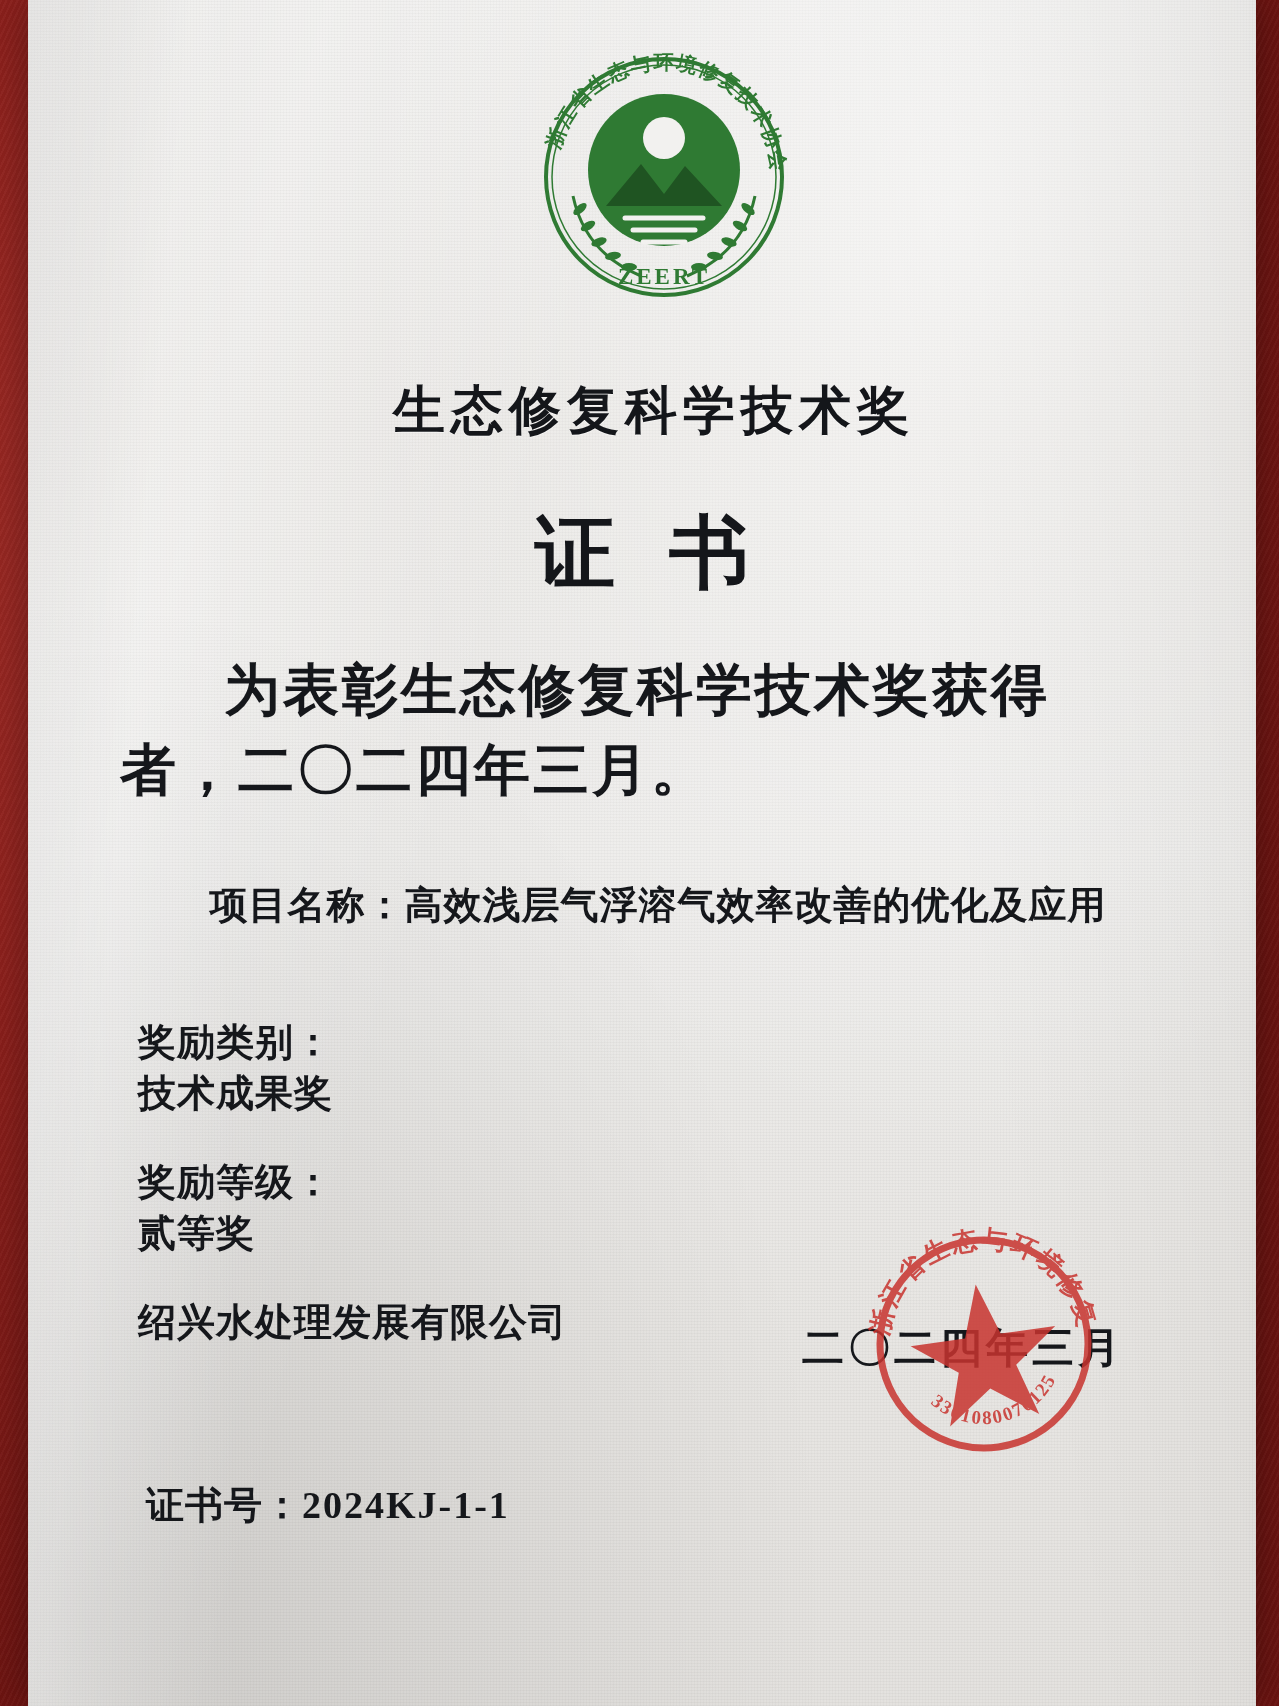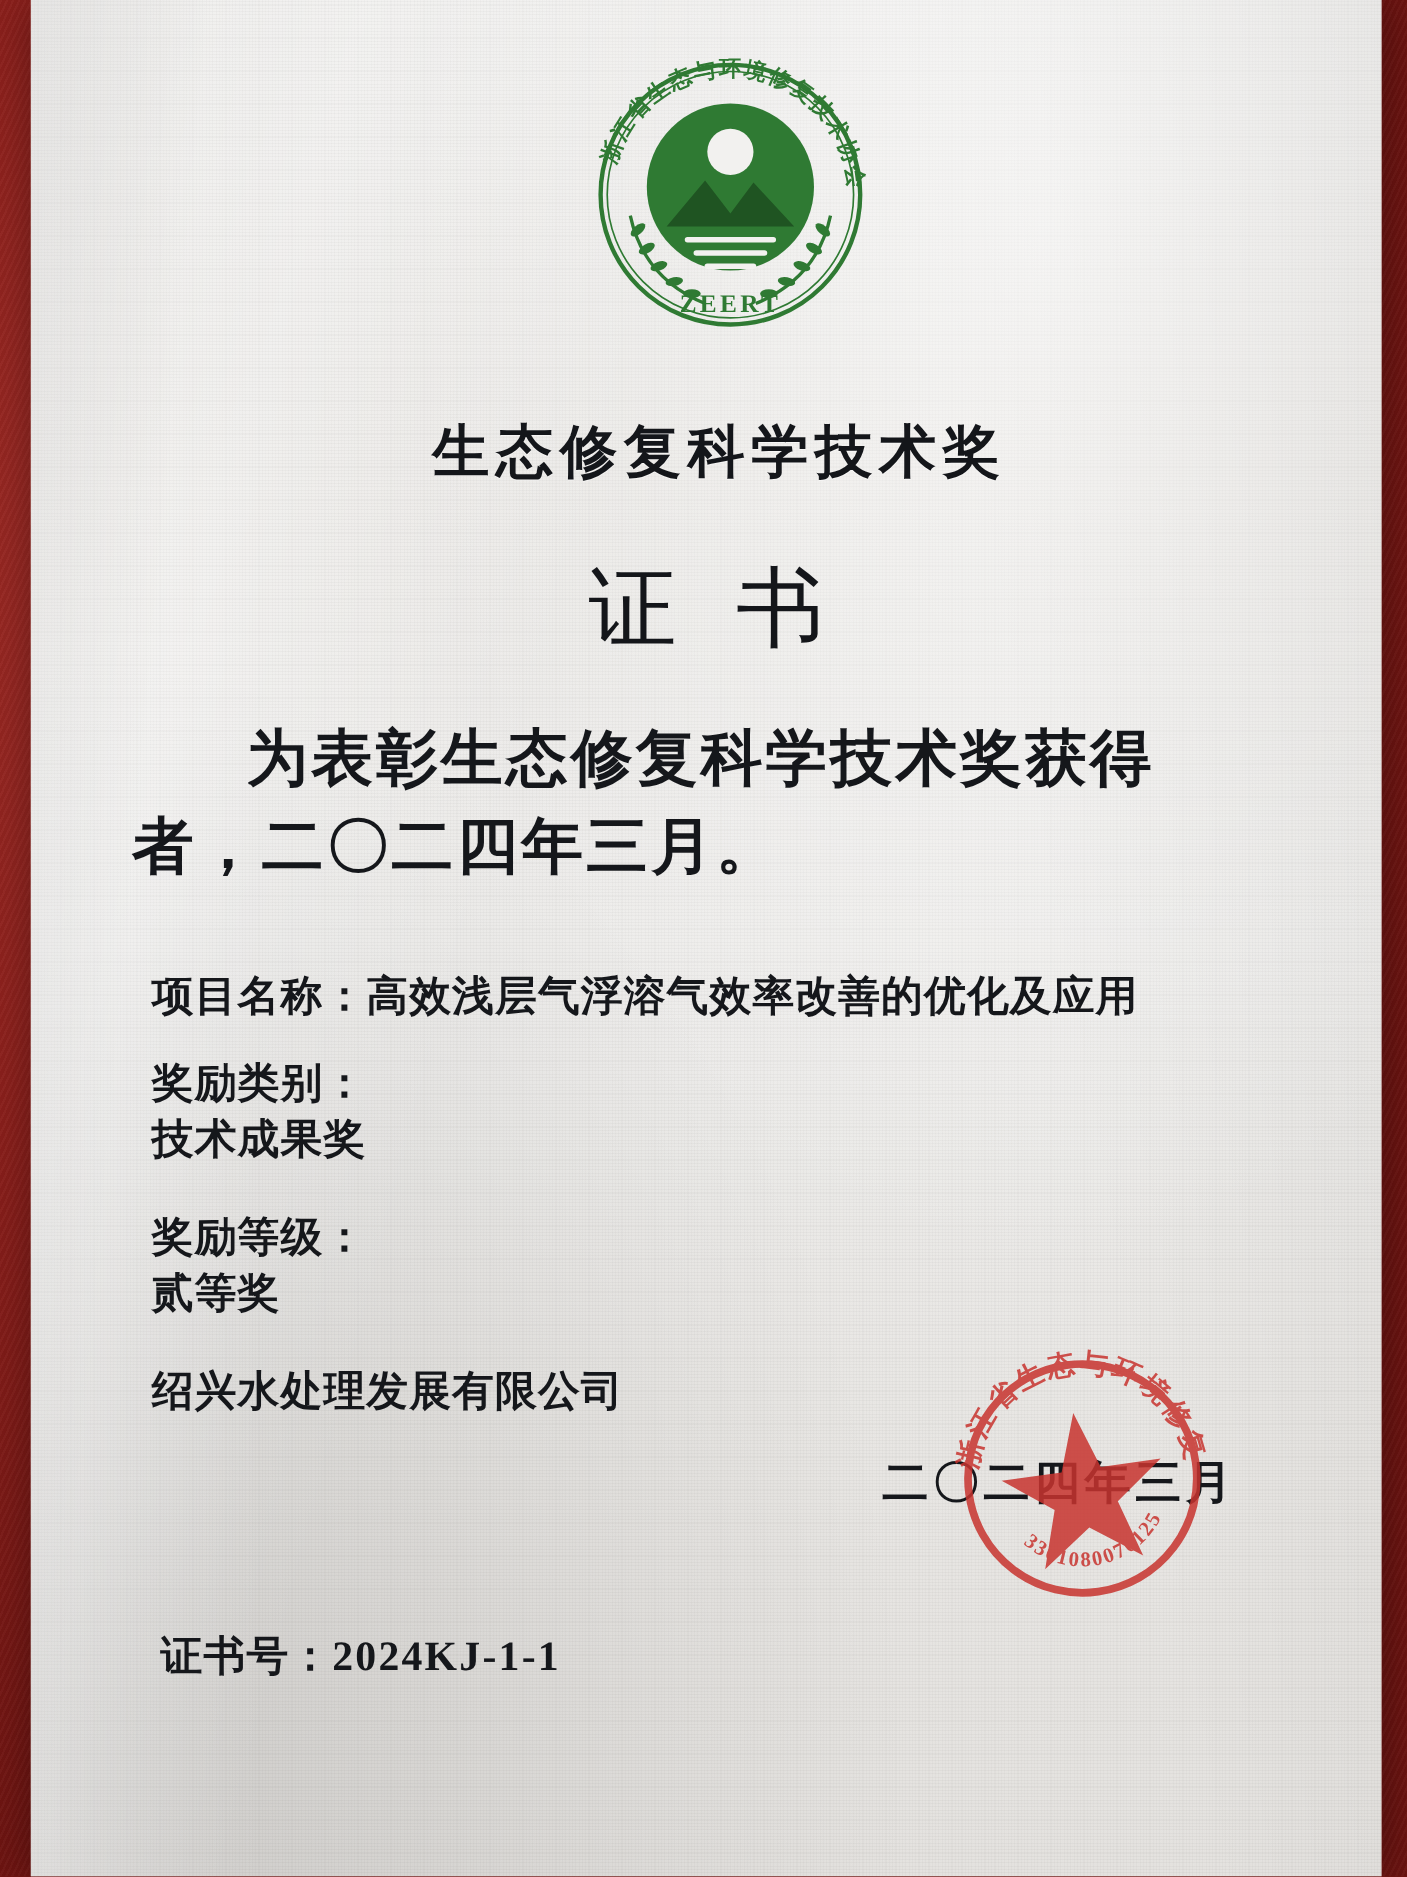--- a/index.html
+++ b/index.html
@@ -106,21 +106,21 @@
   .title-sub {
     position: absolute;
     top: 500px;
     left: 0;
     width: 100%;
     text-align: center;
     font-size: 80px;
     letter-spacing: 54px;
     text-indent: 54px;
     color: #14161a;
-    font-weight: 400;
+    font-weight: 700;
     font-family: "DejaVu Serif", "Liberation Serif", serif;
     box-sizing: border-box;
   }
 
   .citation {
     position: absolute;
     top: 650px;
     left: 92px;
     width: 1030px;
     font-size: 56px;
@@ -142,21 +142,21 @@
   .field-row {
     display: flex;
     align-items: baseline;
     margin-bottom: 10px;
     font-size: 38px;
     color: #15171b;
     font-weight: 700;
     letter-spacing: 1px;
     font-family: "DejaVu Serif", "Liberation Serif", serif;
   }
-  .field-row.project { margin-bottom: 28px; }
+  .field-row.project { margin-bottom: 86px; justify-content: center; }
   .field-row.spaced { margin-bottom: 38px; flex-direction: column; }
   .field-label { white-space: nowrap; }
   .field-value { white-space: nowrap; }
 
   
   .date-line {
     position: absolute;
     top: 1320px;
     right: 132px;
     font-size: 42px;

